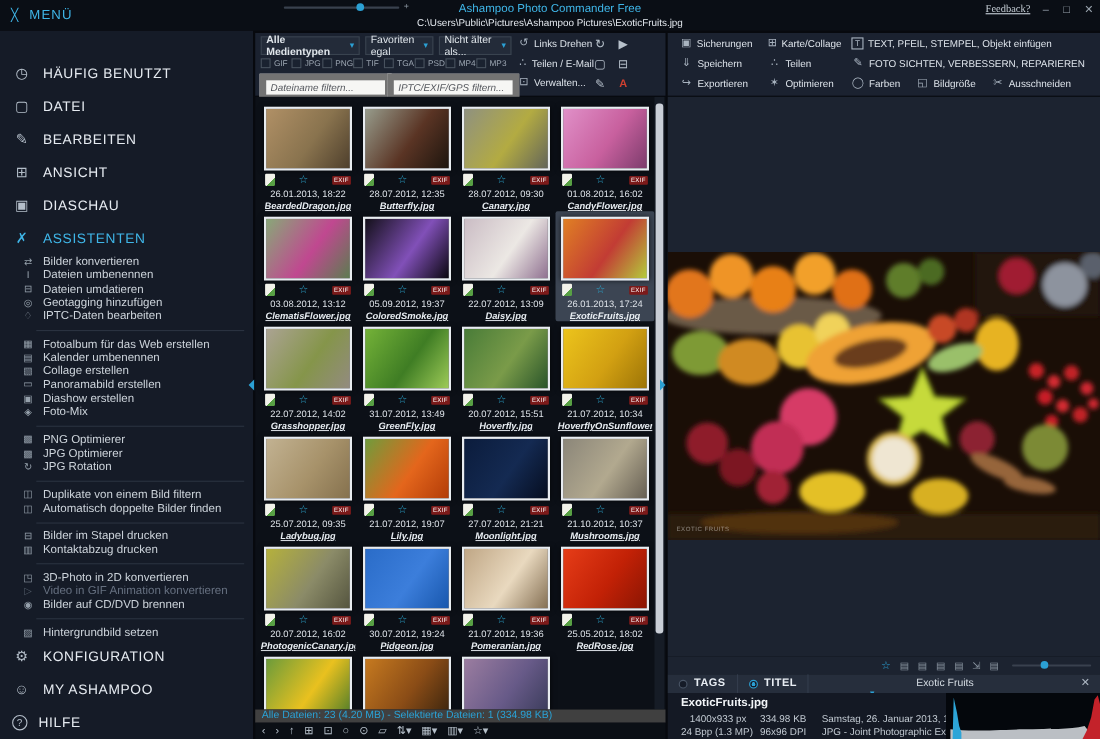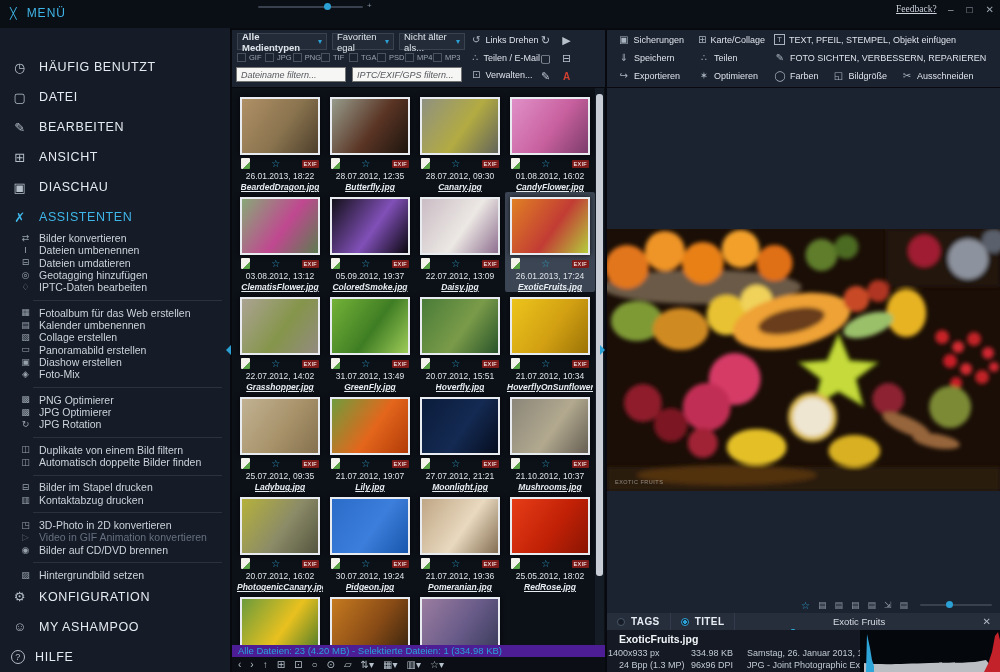--- a/index.html
+++ b/index.html
@@ -38,21 +38,21 @@
   .dropdown:nth-child(3){width:56px;}
   .chev{color:#2ba0d4;margin-left:auto;font-size:8px;padding-left:3px;}
   #typerow{position:absolute;left:5px;top:23px;display:flex;}
   .cb{display:flex;align-items:center;gap:3px;width:28px;text-align:center;}
   .cbbox{width:7px;height:7px;background:#1a2230;border:1px solid #48525e;}
   .cblabel{font-size:7.5px;color:#9aa4b0;}
   .mid-action{position:absolute;left:240px;display:flex;align-items:center;gap:5px;font-size:9px;color:#dde3ea;white-space:nowrap;}
   .mid-action .ai{color:#aab5c1;font-size:10px;}
   #mid-side-icons{position:absolute;left:303px;top:1px;display:grid;grid-template-columns:21px 21px;grid-auto-rows:18px;justify-items:center;align-items:center;color:#b7c1cb;font-size:11px;}
   [data-name="acrobat-icon"]{color:#d04030;font-weight:bold;font-size:10px;}
-  .finput{position:absolute;top:37px;height:13px;width:100px;background:#f6f6f4;border:1px solid #737373;font-style:italic;font-size:9px;color:#4a4d52;padding:0 4px;font-family:inherit;}
+  .finput{position:absolute;top:37px;height:13px;width:100px;background:#f6f6f4;border:6px solid #737373;font-style:italic;font-size:9px;color:#4a4d52;padding:0 4px;font-family:inherit;}
   .finput::placeholder{color:#55585e;opacity:1;}
 
   
   #right-toolbar{left:607px;top:30px;width:393px;height:57px;background:#1b2230;}
   .erow{position:absolute;left:11px;display:flex;align-items:center;}
   .erow1{top:4px;} .erow2{top:22px;} .erow3{top:40px;}
   .ebtn{display:flex;align-items:center;gap:4px;font-size:9px;color:#dde3ea;white-space:nowrap;margin-right:14px;}
   .erow .ebtn:nth-child(1){width:66px;}
   .erow .ebtn:nth-child(2){width:62px;}
   .ei{color:#a9b4c0;font-size:10px;width:12px;text-align:center;}
@@ -67,21 +67,21 @@
   .tmeta{width:78px;display:flex;align-items:center;justify-content:space-between;margin-top:3px;height:11px;}
   .ficon{width:9px;height:11px;background:linear-gradient(135deg,#f2f2ea 64%,#58a044 64%);border-radius:1px;}
   .tstar{color:#2b9fc6;font-size:10px;line-height:10px;}
   .texif{background:#7c1a1a;color:#fff;font-size:5.5px;padding:1px 2px;border-radius:1px;letter-spacing:.3px;}
   .tdate{font-size:8.5px;color:#dde2e8;margin-top:2px;}
   .tname{font-size:8.5px;color:#e8edf2;font-style:italic;text-decoration:underline;margin-top:1px;max-width:86px;white-space:nowrap;overflow:hidden;font-weight:bold;}
   #grid-scroll{position:absolute;right:1px;top:0;width:9px;height:557px;background:#161c26;}
   #grid-scroll .thumb{position:absolute;left:1px;top:6px;width:7px;height:482px;background:#c9ced6;border-radius:3px;}
 
   
-  #grid-status{left:232px;top:645px;width:373px;height:12px;background:#4c1d95;font-size:9.5px;color:#2aa2d6;padding-left:6px;line-height:12px;box-sizing:border-box;white-space:nowrap;}
+  #grid-status{left:232px;top:645px;width:373px;height:12px;background:#404040;font-size:9.5px;color:#2aa2d6;padding-left:6px;line-height:12px;box-sizing:border-box;white-space:nowrap;}
   #grid-toolbar{left:232px;top:657px;width:373px;height:15px;background:#0b0f15;display:flex;align-items:center;gap:9px;padding-left:6px;box-sizing:border-box;color:#b6c0ca;font-size:10px;}
   #gt-slider{position:absolute;left:258px;top:6px;width:105px;height:2px;background:#39414e;border-radius:1px;}
   #gt-thumb{position:absolute;left:66px;top:-3px;width:7px;height:7px;border-radius:50%;background:#2ba0d4;}
   #gt-plus{position:absolute;left:367px;top:1px;font-size:8px;color:#8a949e;}
 
   
   #preview{left:607px;top:88px;width:393px;height:509px;background:#1c2330;}
   #photo{position:absolute;left:0;top:141px;width:393px;height:262px;}
   #photo svg{display:block;}
   #watermark{position:absolute;left:8px;bottom:6px;font-size:5.5px;letter-spacing:.5px;color:rgba(255,255,255,.45);}
@@ -113,20 +113,24 @@
 </style>
 </head>
 <body>
 
 <div id="app" data-name="app-window">
 
   <div id="topbar" class="abs" data-name="title-bar">
     <div id="menu-btn" class="abs" data-name="menu-button">
       <span class="mg" data-name="menu-icon">╳</span>
       <span data-name="menu-label">MENÜ</span>
+    </div>
+    <div id="tb-center" class="abs" data-name="titlebar-center">
+      <div id="tb-title" data-name="app-title">Ashampoo Photo Commander Free</div>
+      <div id="tb-path" data-name="current-file-path">C:\Users\Public\Pictures\Ashampoo Pictures\ExoticFruits.jpg</div>
     </div>
     <div id="upgrade" class="abs" data-name="upgrade-button">
       <svg width="15" height="13" viewBox="0 0 15 13" data-name="cart-icon">
           <path d="M1,1 h2 l1.5,7 h7 l1.8,-5.5 h-9.8" fill="none" stroke="#f0a030" stroke-width="1.2"></path>
           <circle cx="5.5" cy="11" r="1.2" fill="#f0a030"></circle>
           <circle cx="10.5" cy="11" r="1.2" fill="#f0a030"></circle>
         </svg>
       <span data-name="upgrade-label">UPGRADE!</span>
     </div>
     <div id="feedback" class="abs" data-name="feedback-link">Feedback?</div>
@@ -727,21 +731,21 @@
       <span class="radio on" data-name="titel-radio-icon"></span>
       <span class="tablabel" data-name="titel-label">TITEL</span>
     </div>
     <div id="tab-title-value" data-name="image-title-value">Exotic Fruits</div>
     <div id="tabs-close" data-name="close-panel-icon">✕</div>
   </div>
   <div id="tabs-caret" class="abs" data-name="panel-caret-icon">▾</div>
 
   <div id="infopanel" class="abs" data-name="file-info-panel">
     <div id="fi-name" data-name="info-filename">ExoticFruits.jpg</div>
-    <div class="fi" style="left:1px;top:18px" data-name="info-dimensions">1400x933 px</div>
+    <div class="fi" style="left:20px;top:18px" data-name="info-dimensions">1400x933 px</div>
     <div class="fi" style="left:12px;top:30px" data-name="info-depth">24 Bpp (1.3 MP)</div>
     <div class="fi" style="left:84px;top:18px" data-name="info-size">334.98 KB</div>
     <div class="fi" style="left:84px;top:30px" data-name="info-dpi">96x96 DPI</div>
     <div class="fi" style="left:140px;top:18px" data-name="info-date">Samstag, 26. Januar 2013, 17:24:01</div>
     <div class="fi" style="left:140px;top:30px" data-name="info-format">JPG - Joint Photographic Experts Group</div>
     <div id="histogram" data-name="histogram">
       <svg width="140" height="42" viewBox="0 0 140 42">
         <rect width="140" height="42" fill="#04070c"></rect>
         <path d="M4,42 L4,33 C20,35 40,34 70,33 C95,32.5 112,33.5 126,30 L130,35 L134,42 Z" fill="#cfd4d8" opacity="0.9"></path>
         <path d="M6,42 L7,4 L10,18 L12,30 L14,36 L14,42 Z" fill="#2da5d8"></path>

